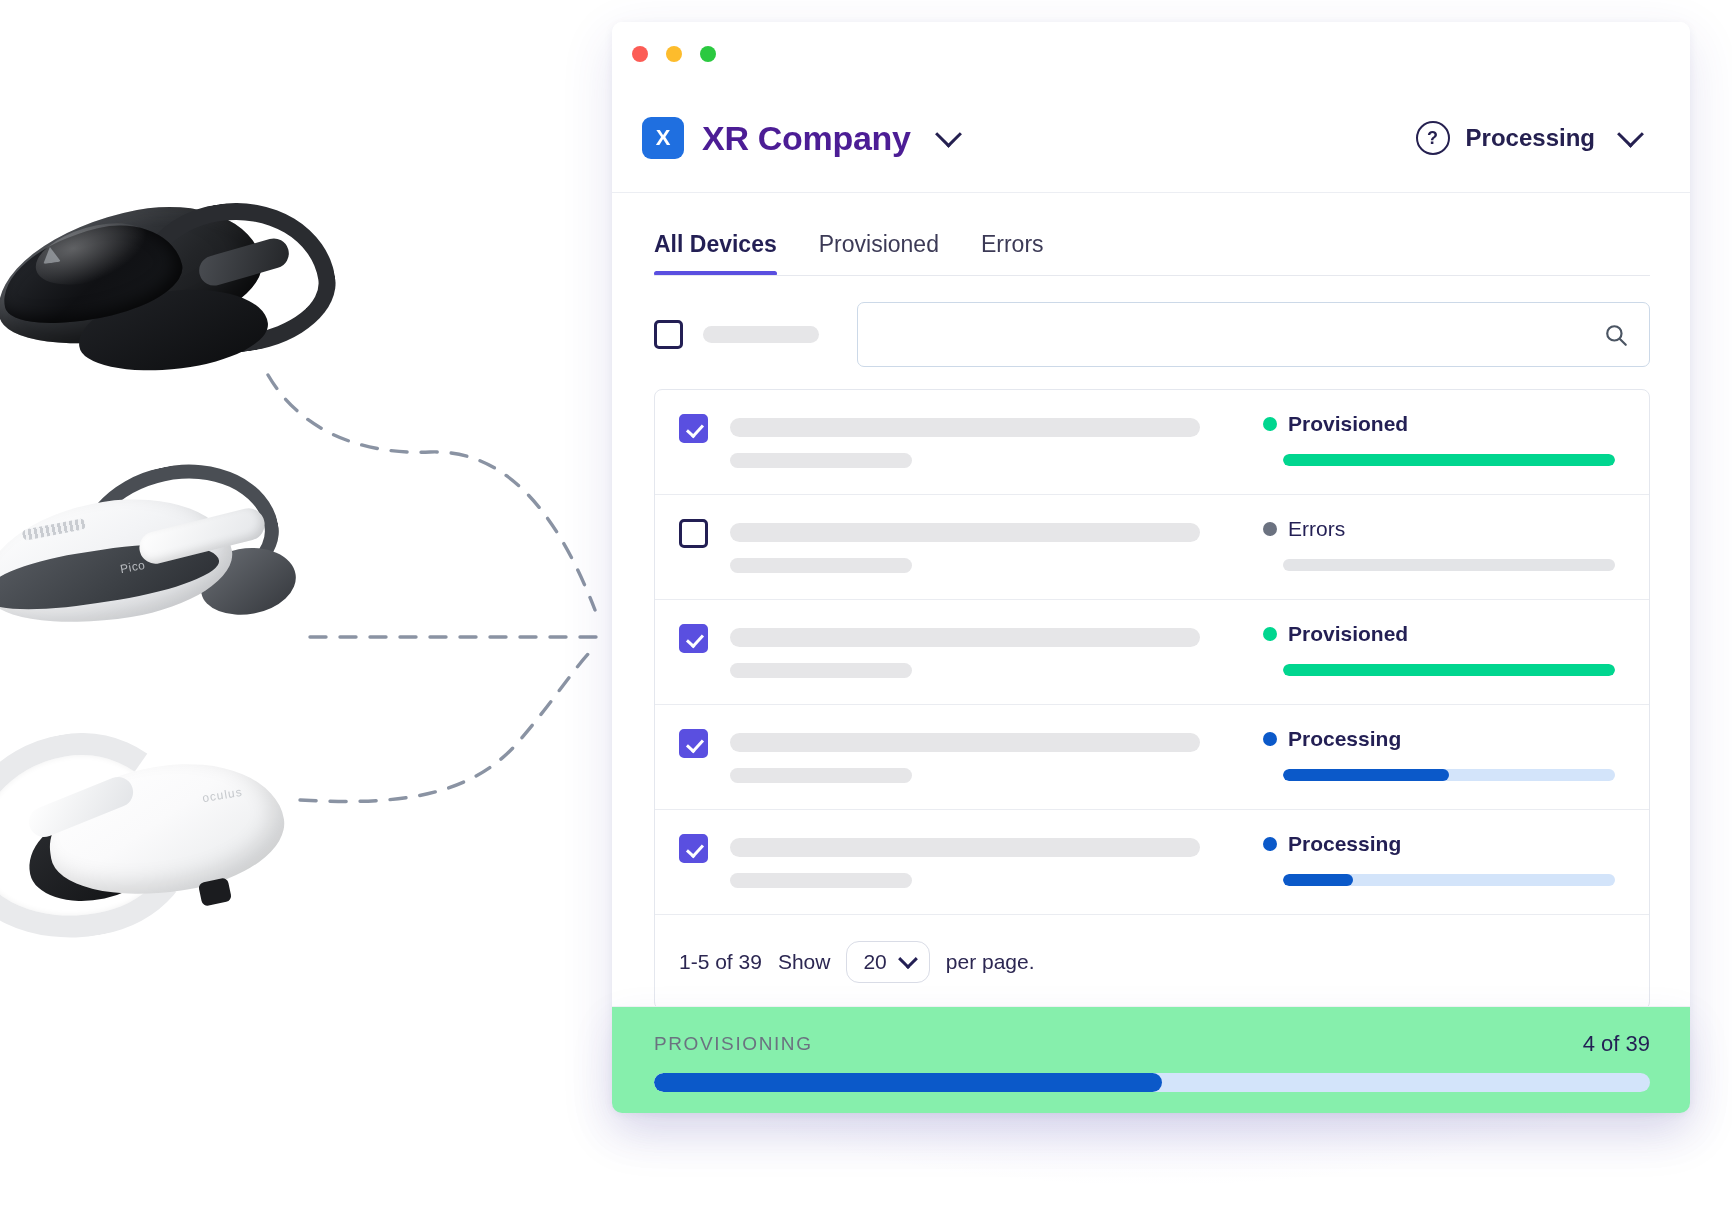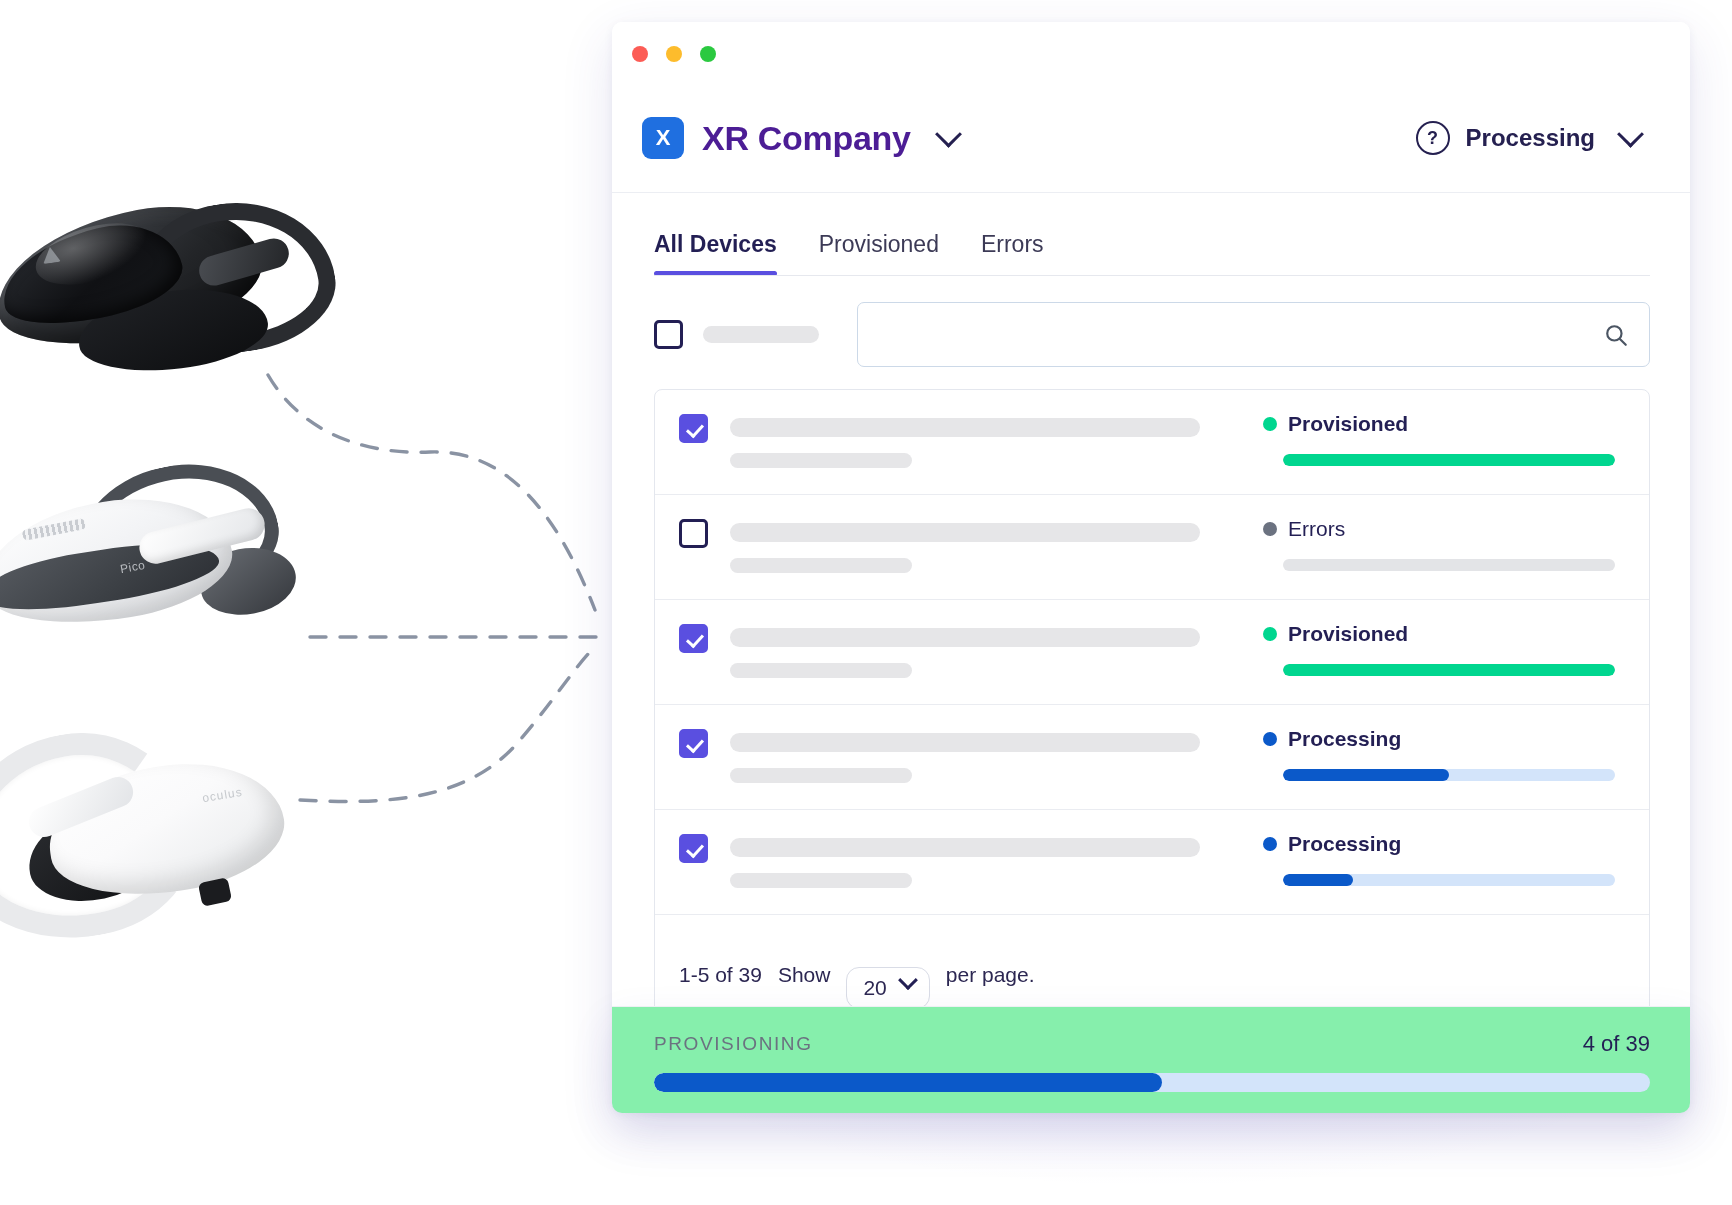--- a/index.html
+++ b/index.html
@@ -338,21 +338,21 @@
   
   #pagination {
     display: flex; align-items: center; gap: 16px;
     padding: 26px 34px 26px 24px;
     font-size: 21px; color: #2c2752;
   }
   #per-page-select {
     border: 1.5px solid #d9dce6; border-radius: 13px;
     padding: 8px 14px 8px 16px;
     font-size: 21px; color: #2c2752; background: #fff;
-    display: flex; gap: 14px; cursor: pointer; margin-top: 26px;
+    display: flex; align-items: center; gap: 14px; cursor: pointer;
   }
   .chev-sm {
     width: 11px; height: 11px;
     border-right: 3px solid #231f54; border-bottom: 3px solid #231f54;
     transform: rotate(45deg) translate(-2px,-2px);
   }
 
   
   #provisioning-panel {
     position: absolute;

